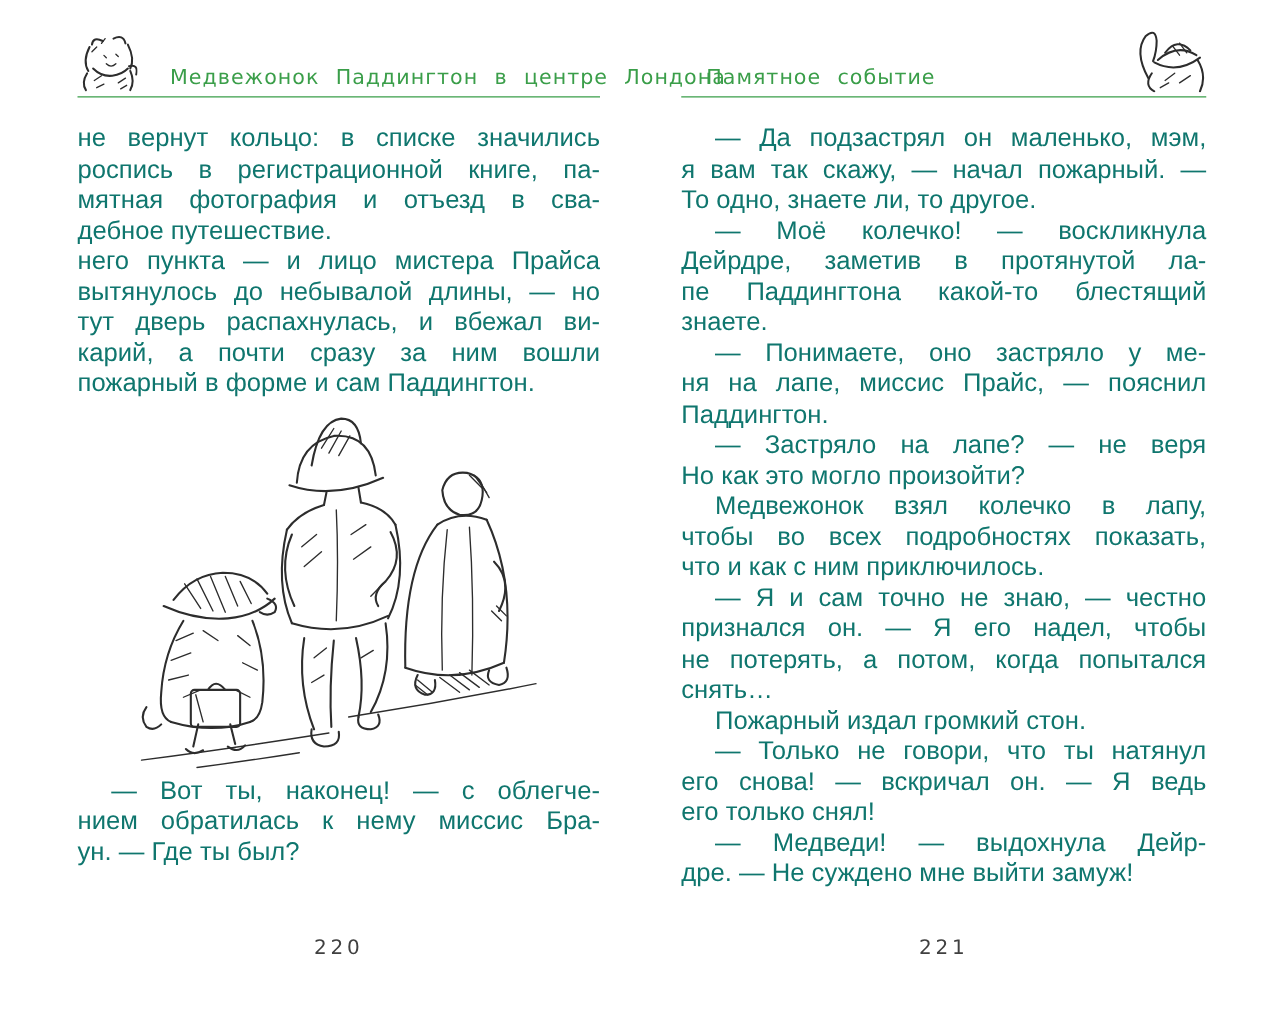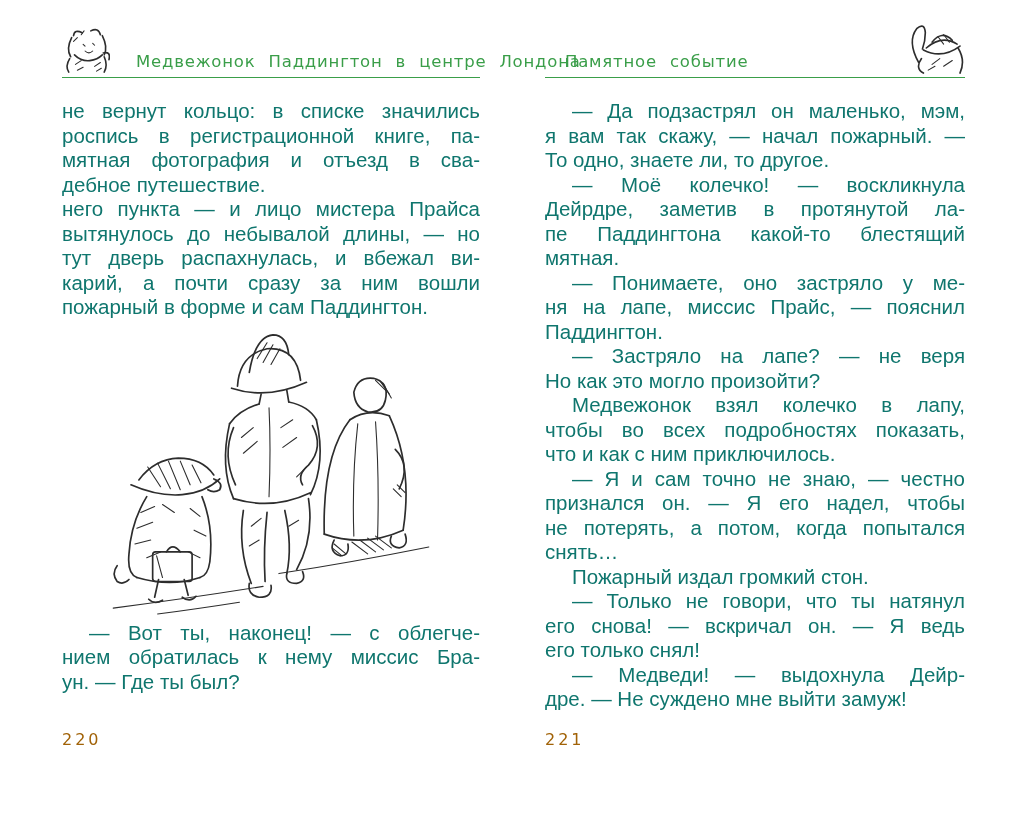--- a/index.html
+++ b/index.html
@@ -18,22 +18,22 @@
   #page-right .head-title{margin-right:auto;padding-left:20px;}
   .corner-icon{flex:0 0 auto;display:block;}
 
   .body-text{margin-top:21px;font-size:20.5px;line-height:24.5px;color:#0f766e;}
   .para .line{text-align:justify;text-align-last:justify;}
   .para .line.last{text-align-last:left;}
   .para.indent .line.first{text-indent:27px;}
 
   .illustration{width:336px;margin:9px auto 6px auto;display:block;}
 
-  .pagenum{position:absolute;left:0;top:704px;width:100%;text-align:left;
-        font-family:"DejaVu Sans",sans-serif;font-size:16px;color:#a16207;
+  .pagenum{position:absolute;left:0;top:722px;width:100%;text-align:center;
+        font-family:"DejaVu Sans",sans-serif;font-size:16px;color:#404040;
         letter-spacing:3px;line-height:1;}
   svg.sketch path, svg.sketch rect{stroke:#2d2d2d;fill:none;stroke-width:1.7;
         stroke-linecap:round;stroke-linejoin:round;}
   svg.sketch .thin{stroke-width:1.1;}
 </style>
 </head>
 <body>
 
 <div id="book">
 
@@ -197,21 +197,21 @@
     <div class="body-text">
         <div class="para indent">
           <div class="line first">— Да подзастрял он маленько, мэм,</div>
           <div class="line">я вам так скажу, — начал пожарный. —</div>
           <div class="line last">То одно, знаете ли, то другое.</div>
         </div>
         <div class="para indent">
           <div class="line first">— Моё колечко! — воскликнула</div>
           <div class="line">Дейрдре, заметив в протянутой ла-</div>
           <div class="line">пе Паддингтона какой-то блестящий</div>
-          <div class="line last">мятная.</div>
+          <div class="line last">знаете.</div>
         </div>
         <div class="para indent">
           <div class="line first">— Понимаете, оно застряло у ме-</div>
           <div class="line">ня на лапе, миссис Прайс, — пояснил</div>
           <div class="line last">Паддингтон.</div>
         </div>
         <div class="para indent">
           <div class="line first">— Застряло на лапе? — не веря</div>
           <div class="line last">Но как это могло произойти?</div>
         </div>

